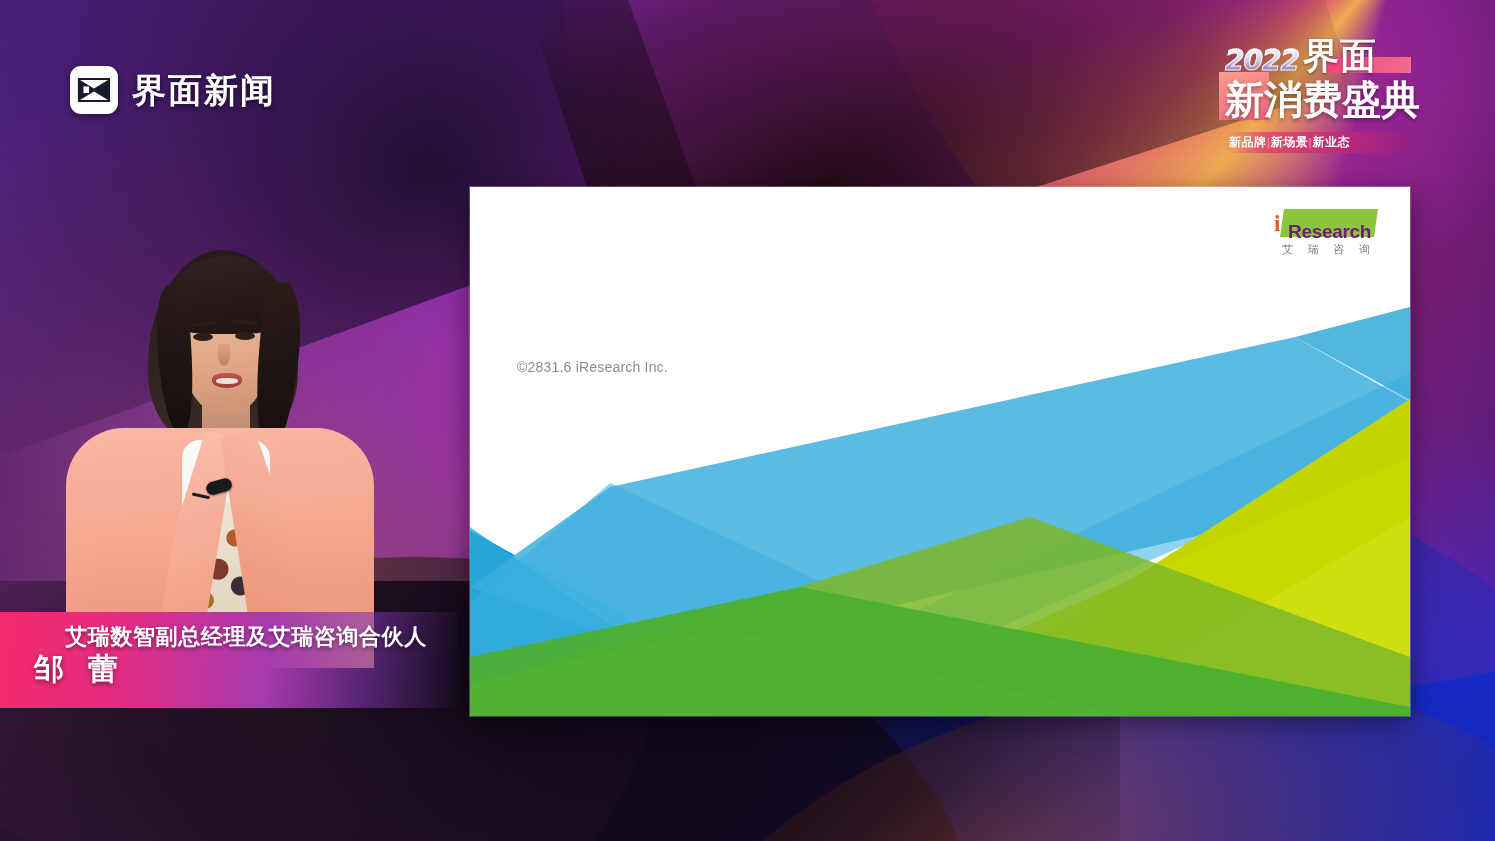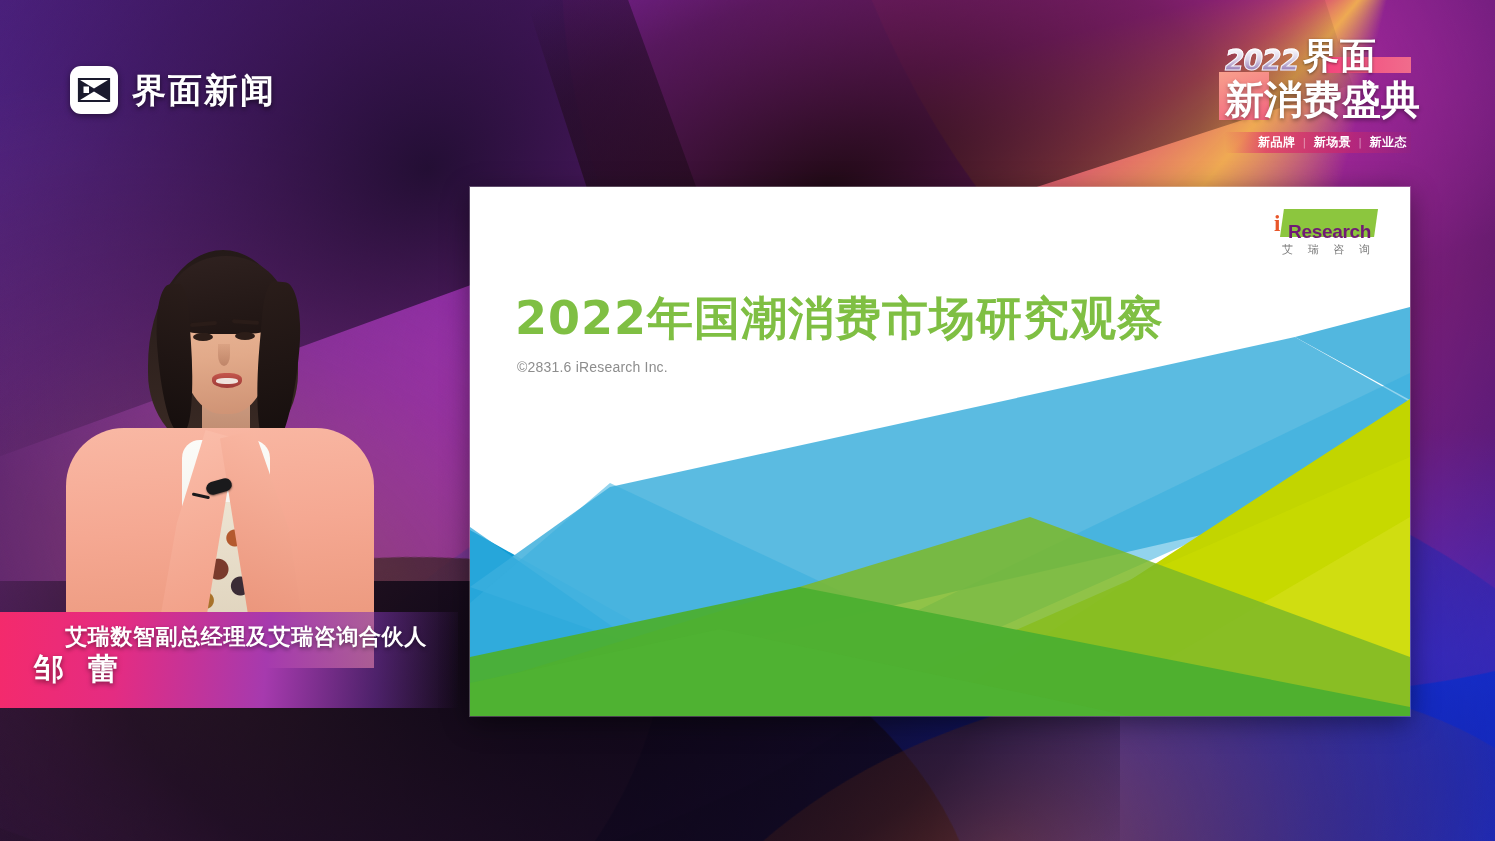--- a/index.html
+++ b/index.html
@@ -119,22 +119,22 @@
     background:linear-gradient(160deg,#F8A08C,#F2627F);
   }
   .badge-main{
     position:absolute; left:0; top:0; line-height:48px;
     font-size:39px; font-weight:800; color:#fff; letter-spacing:0px;
     font-family:"DejaVu Sans","Liberation Sans",sans-serif;
     text-shadow:0 2px 4px rgba(0,0,0,.4);
     white-space:nowrap;
   }
   .badge-tag{
-    margin-top:6px; display:flex; align-items:center; justify-content:flex-end;
-    gap:7px; padding:2px 4px;
+    margin-top:6px; display:flex; align-items:center; 
+    padding:2px 4px;
     background:linear-gradient(90deg, rgba(244,60,120,0) 0%, rgba(226,46,106,.65) 22%, rgba(200,40,110,.75) 60%, rgba(150,34,120,.25) 100%);
   }
   .badge-tag span{
     color:#fff; font-size:12px; font-weight:700; letter-spacing:.5px;
     font-family:"DejaVu Sans","Liberation Sans",sans-serif;
     white-space:nowrap;
   }
   .badge-tag .sep{ color:rgba(255,255,255,.45); font-weight:400; font-size:11px; }
 
   
@@ -410,21 +410,20 @@
         <polygon points="940,330 600,529 940,529" fill="#D3DE17" opacity="0.75"></polygon>
 
         <polygon points="0,500 560,330 940,470 940,529 0,529" fill="#7CB928" opacity="0.85"></polygon>
 
         <polygon points="0,470 330,400 940,520 940,529 0,529" fill="#4CAF30" opacity="0.95"></polygon>
 
         <polygon points="0,496 250,442 660,529 0,529" fill="#4FB232"></polygon>
       </svg>
     </div>
 
-    <div class="slide-title">2022年国潮消费市场研究观察</div>
     <div class="slide-sub">©2831.6 iResearch Inc.</div>
 
     <div class="ir-logo">
       <div class="ir-top">
         <div class="ir-green"></div>
         <div class="ir-i">i</div>
         <div class="ir-res">Research</div>
       </div>
       <div class="ir-cn">
         <span>艾</span>

